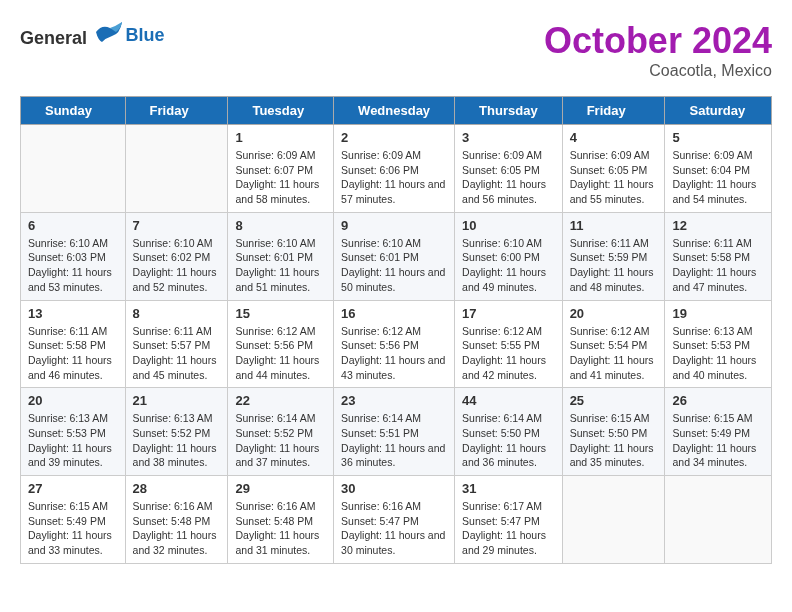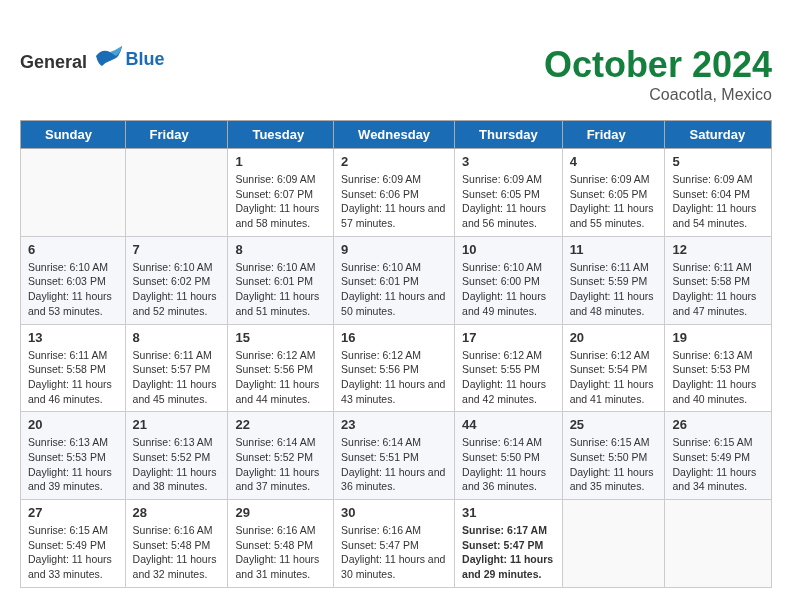--- a/index.html
+++ b/index.html
@@ -8,21 +8,20 @@
       background: #fff;
       width: 792px;
       min-height: 612px;
       padding: 20px;
     }
     .header-area {
       display: flex;
       justify-content: space-between;
       align-items: flex-start;
       margin-bottom: 16px;
-      margin-top: 24px;
     }
     .logo {
       display: flex;
       align-items: center;
     }
     .logo-text-general {
       font-size: 18px;
       font-weight: bold;
       color: #333;
     }
@@ -35,21 +34,21 @@
       width: 30px;
       height: 24px;
       margin-left: 2px;
     }
     .title-area {
       text-align: right;
     }
     .month-title {
       font-size: 36px;
       font-weight: bold;
-      color: #15803d;
+      color: #a21caf;
     }
     .location-subtitle {
       font-size: 16px;
       color: #555;
     }
     .calendar-table {
       width: 100%;
       border-collapse: collapse;
       font-size: 11px;
     }
@@ -310,21 +309,21 @@
 Daylight: 11 hours and 31 minutes.</div>
         </td>
         <td>
           <div class="day-number">30</div>
           <div class="day-info" style="white-space: pre-line;">Sunrise: 6:16 AM
 Sunset: 5:47 PM
 Daylight: 11 hours and 30 minutes.</div>
         </td>
         <td>
           <div class="day-number">31</div>
-          <div class="day-info" style="white-space: pre-line; font-weight: bold;">Sunrise: 6:17 AM
+          <div class="day-info" style="white-space: pre-line;">Sunrise: 6:17 AM
 Sunset: 5:47 PM
 Daylight: 11 hours and 29 minutes.</div>
         </td>
         <td class="empty-cell"></td>
         <td class="empty-cell"></td>
       </tr>
     </tbody>
 </table>
 
 </body></html>

